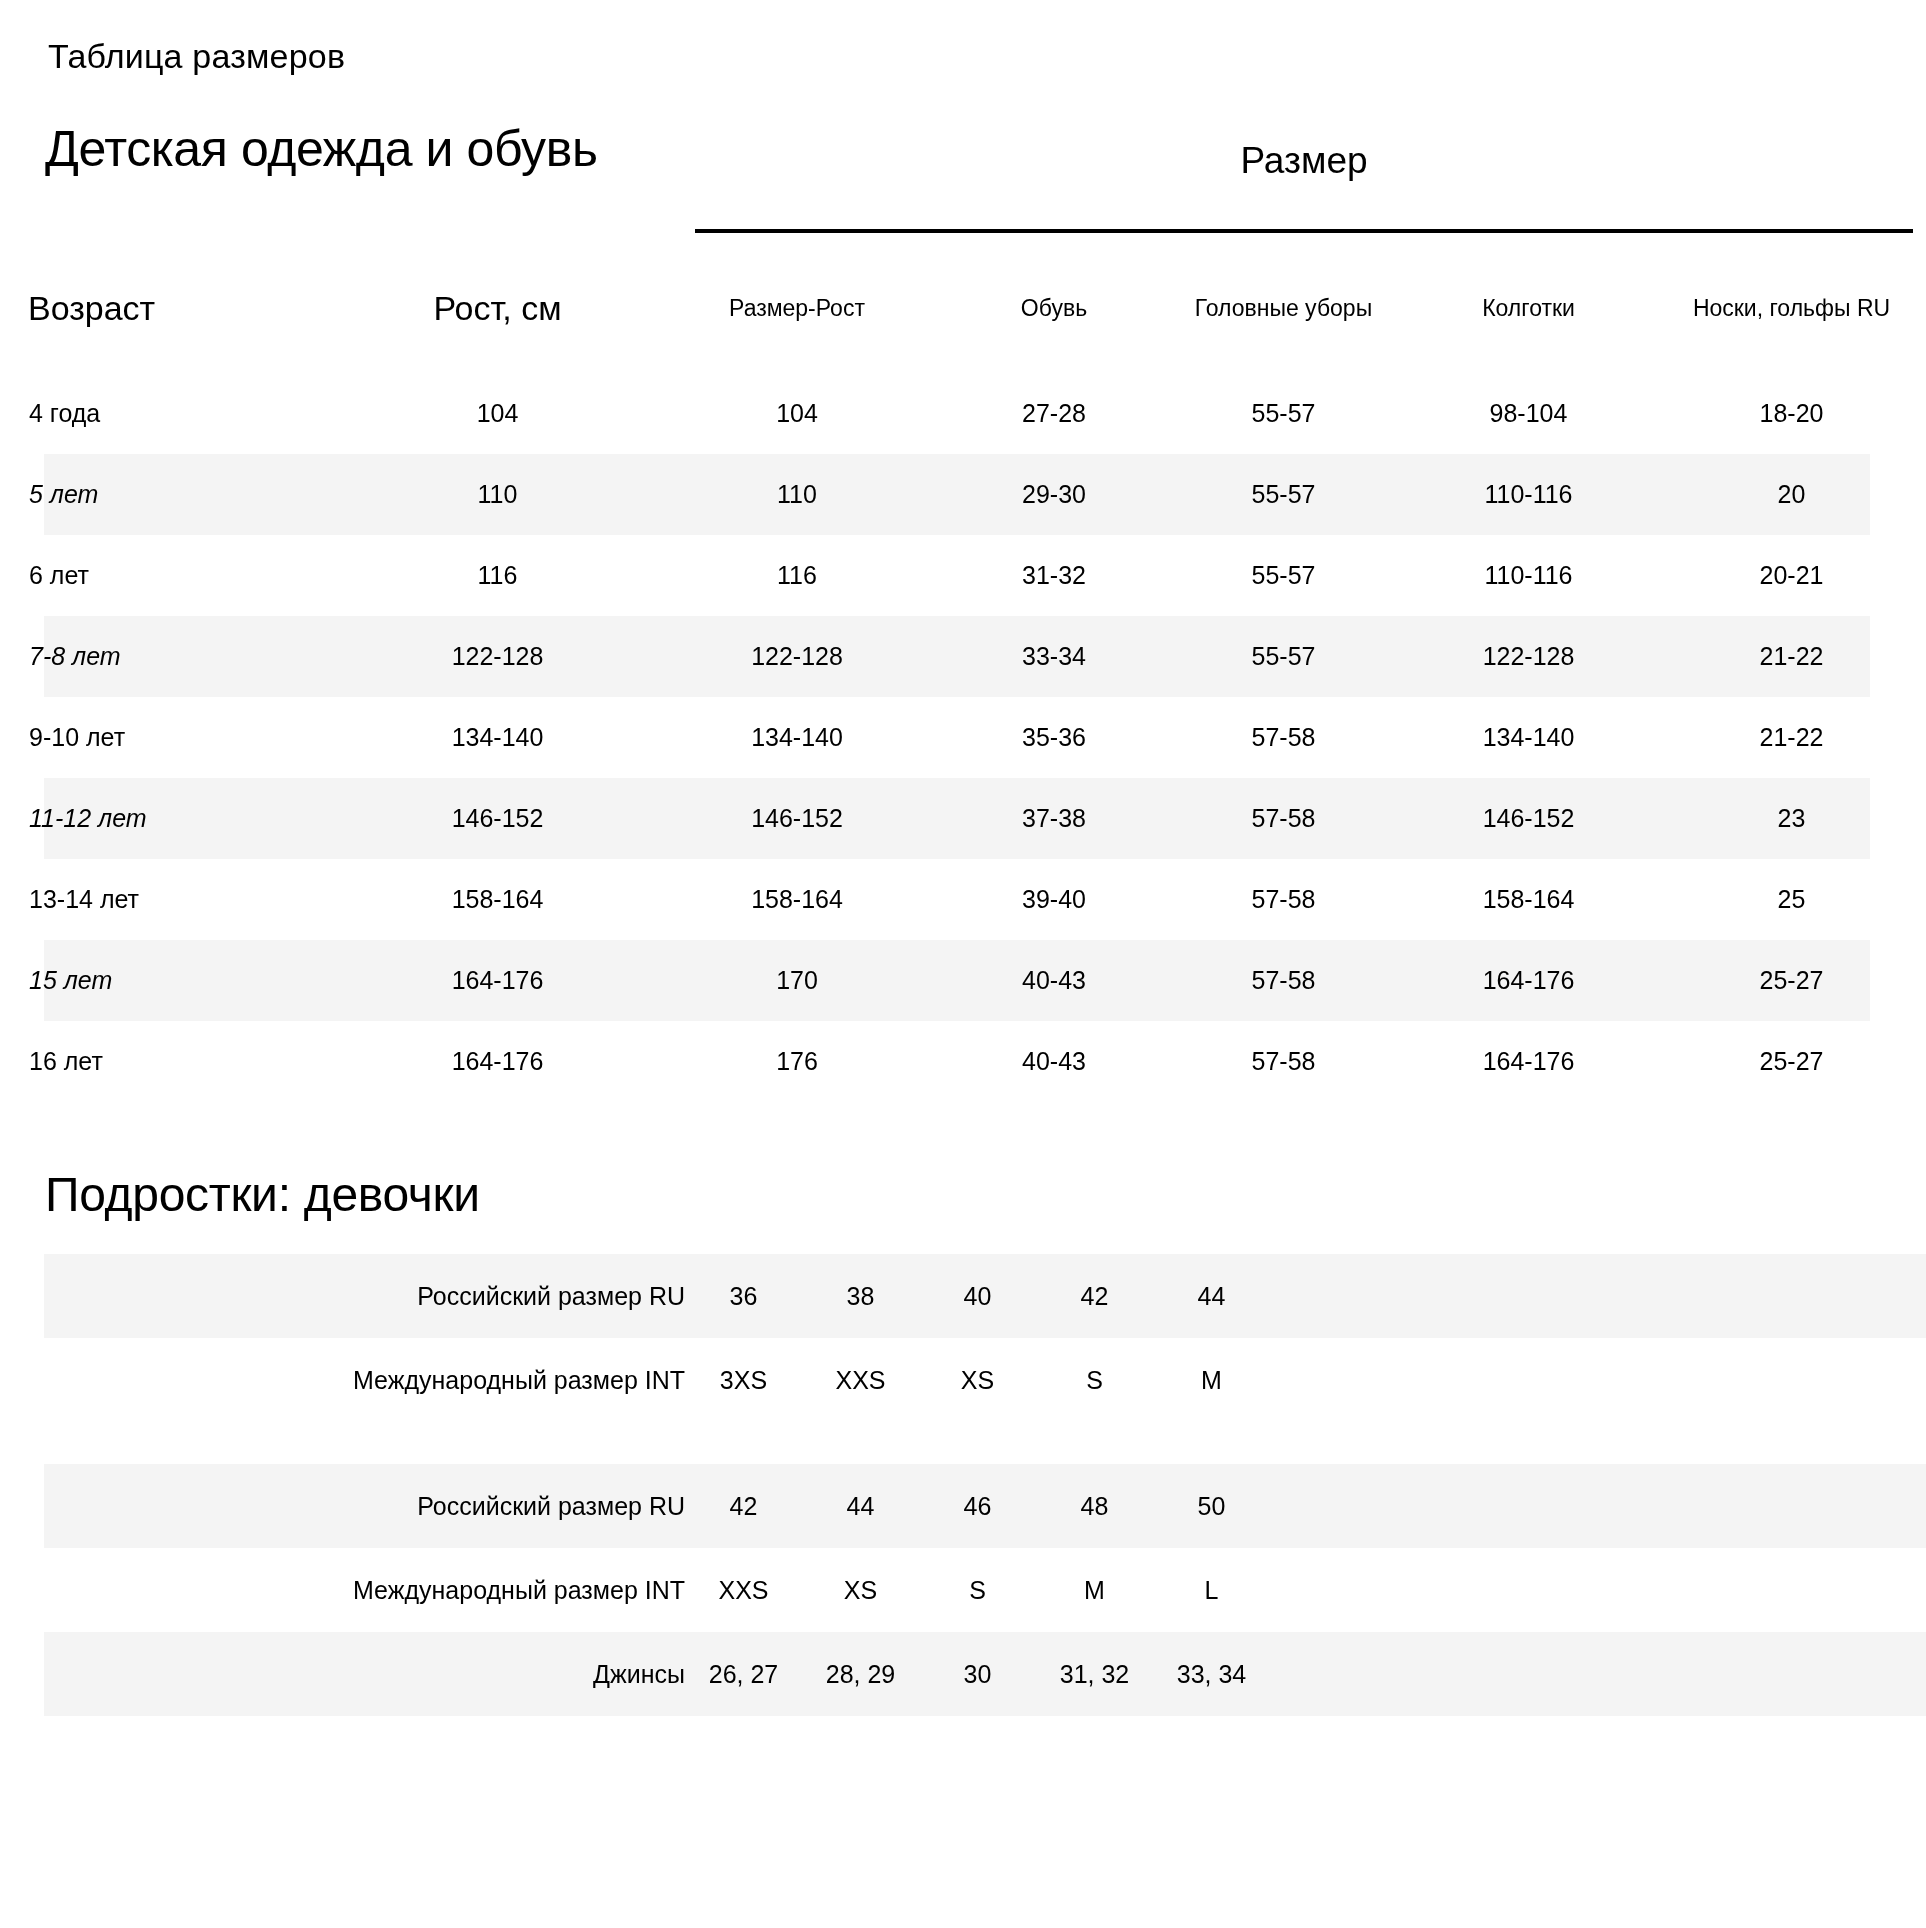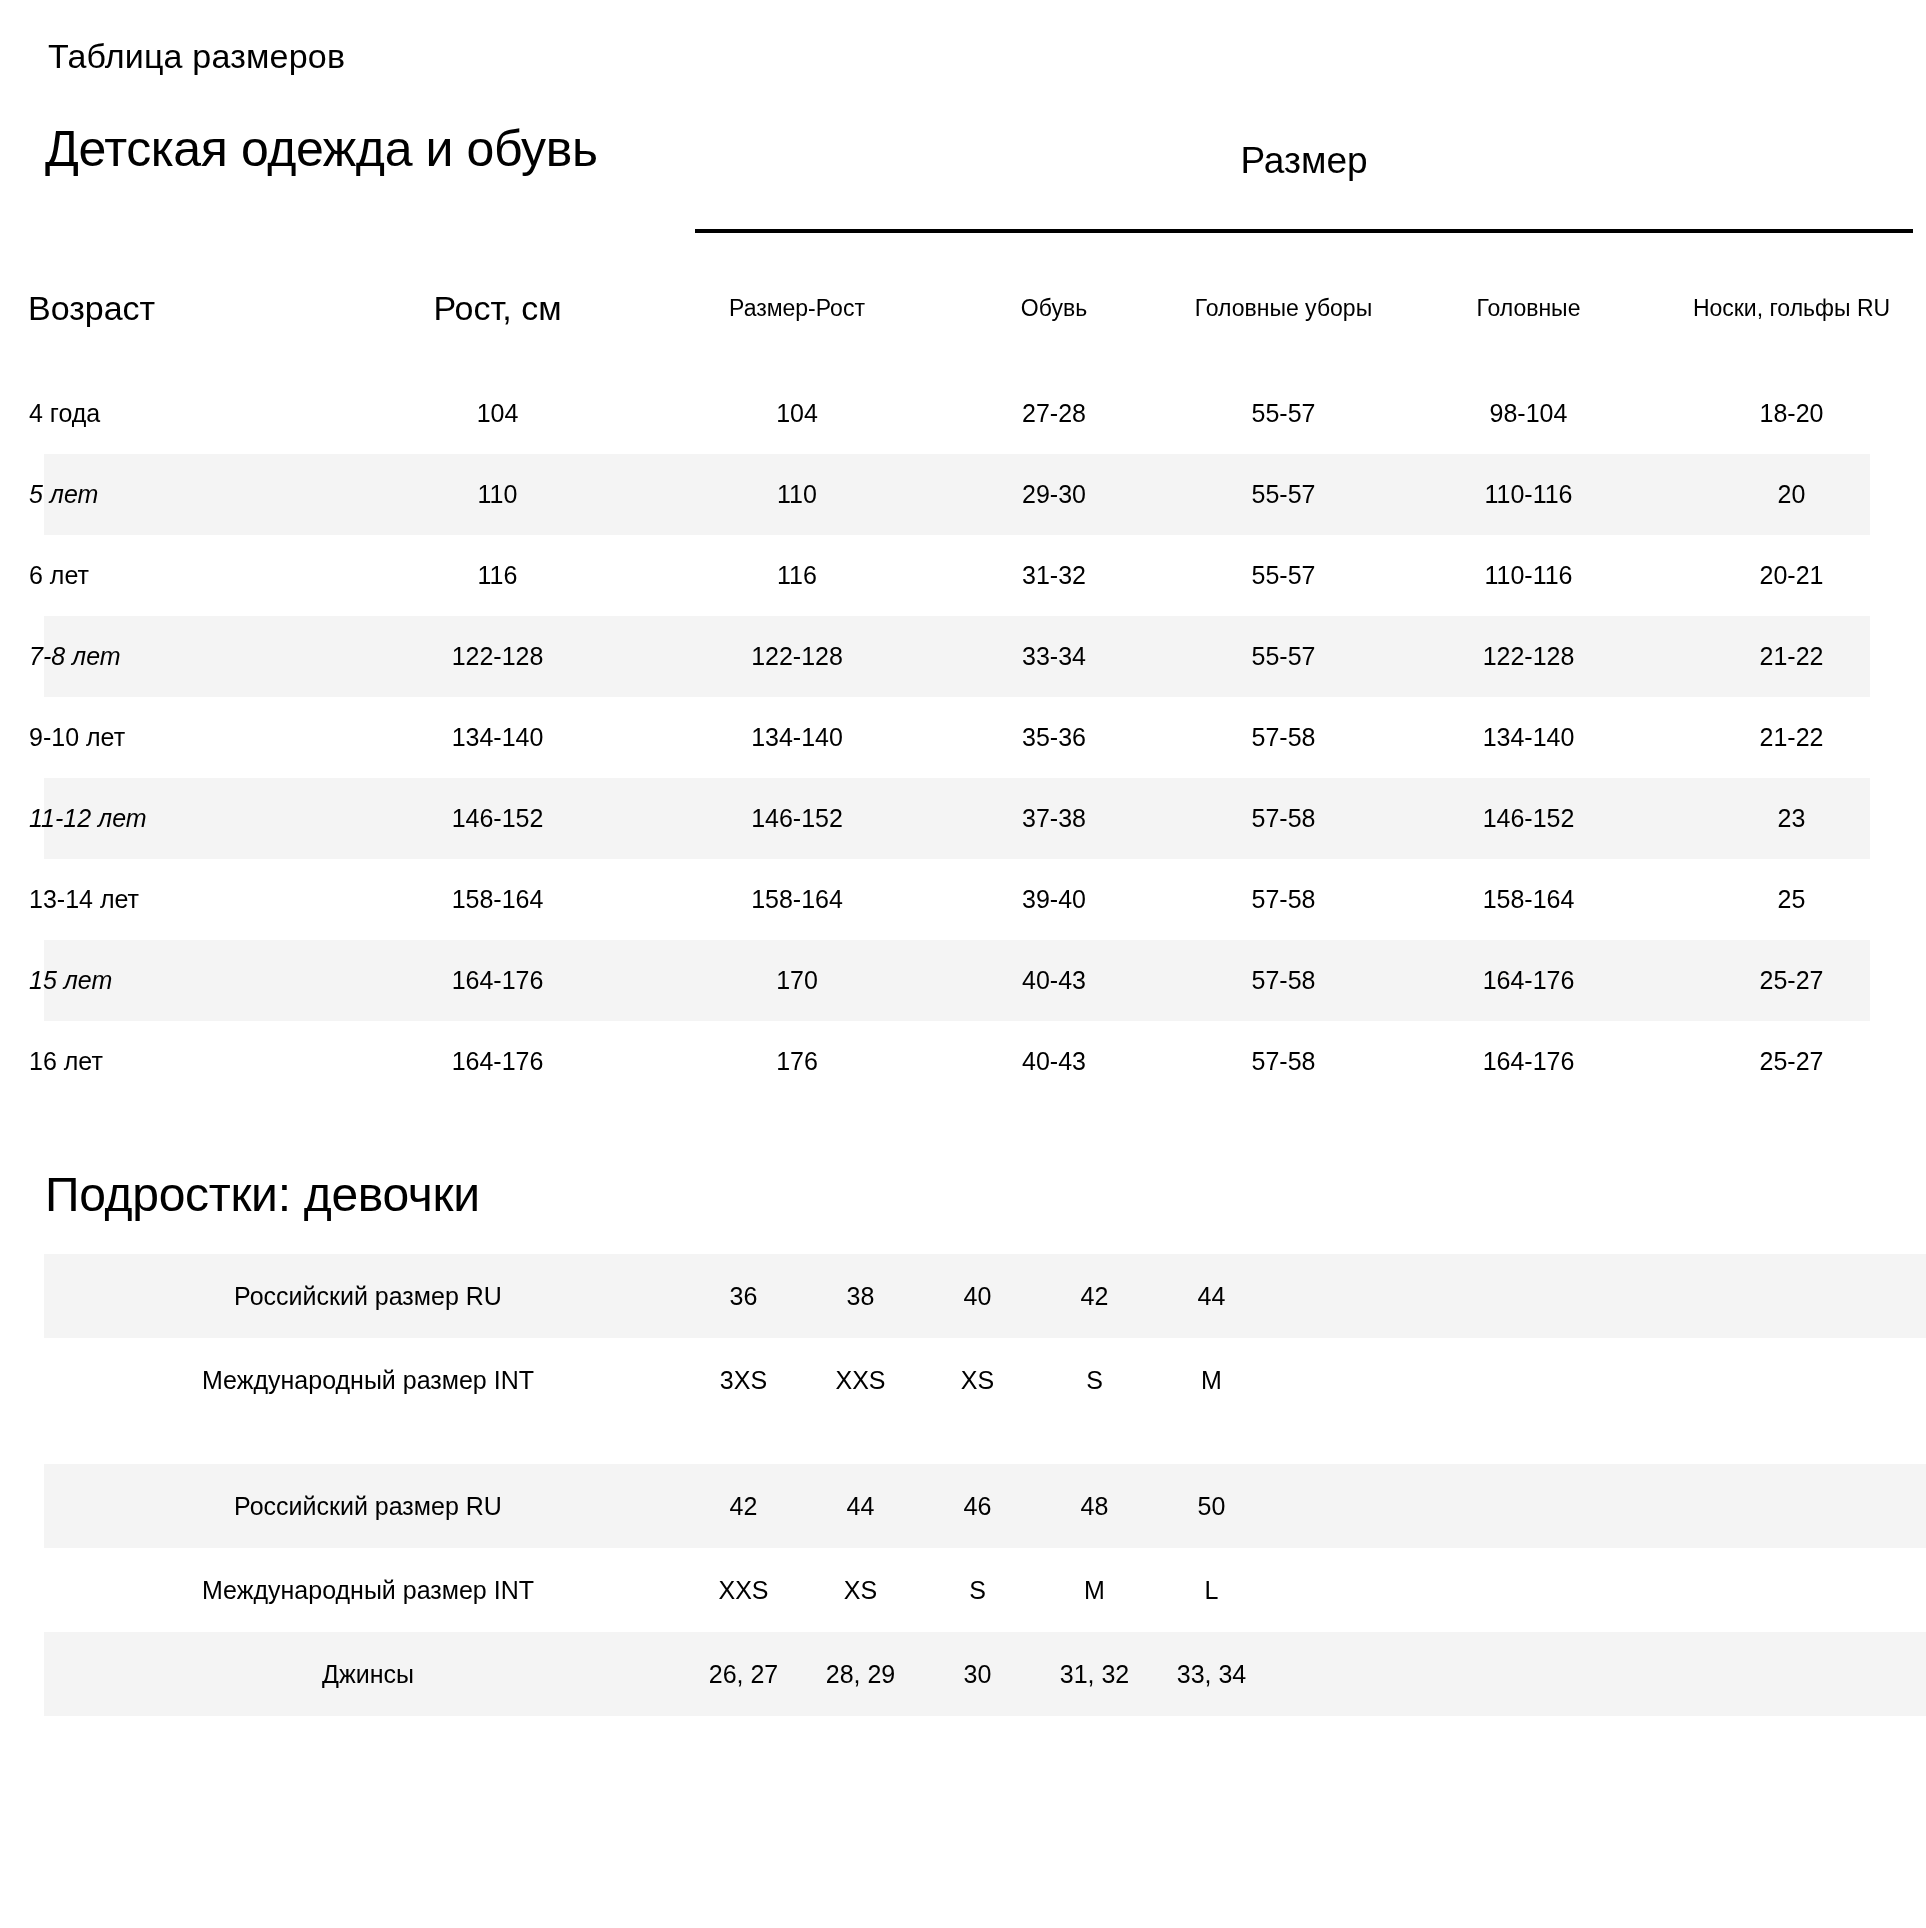--- a/index.html
+++ b/index.html
@@ -148,21 +148,21 @@
 
   .teen-table td {
     font-size: 25px;
     height: 84px;
     vertical-align: middle;
     text-align: center;
     padding: 0;
     white-space: nowrap;
   }
   .teen-table td.t-label-cell {
-    text-align: center;
+    text-align: right;
     padding-left: 51px;
     font-size: 25px;
   }
   .teen-table tr.shaded td {
     background: #f4f4f4;
   }
   .teen-table tr.shaded td:first-child {
     box-shadow: inset 44px 0 0 0 #ffffff;
   }
   .teen-table tr.shaded td:last-child {
@@ -190,21 +190,21 @@
         <col class="c-tights">
         <col class="c-socks">
     </colgroup>
     <thead>
       <tr id="main-head-row">
           <th class="h-big align-left">Возраст</th>
           <th class="h-big align-center">Рост, см</th>
           <th class="h-small align-center">Размер-Рост</th>
           <th class="h-small align-center">Обувь</th>
           <th class="h-small align-center">Головные уборы</th>
-          <th class="h-small align-center">Головные</th>
+          <th class="h-small align-center">Колготки</th>
           <th class="h-small align-center">Носки, гольфы RU</th>
         </tr>
     </thead>
     <tbody id="main-body">
         <tr>
           <td class="cell-age">4 года</td>
           <td>104</td>
           <td>104</td>
           <td>27-28</td>
           <td>55-57</td>

